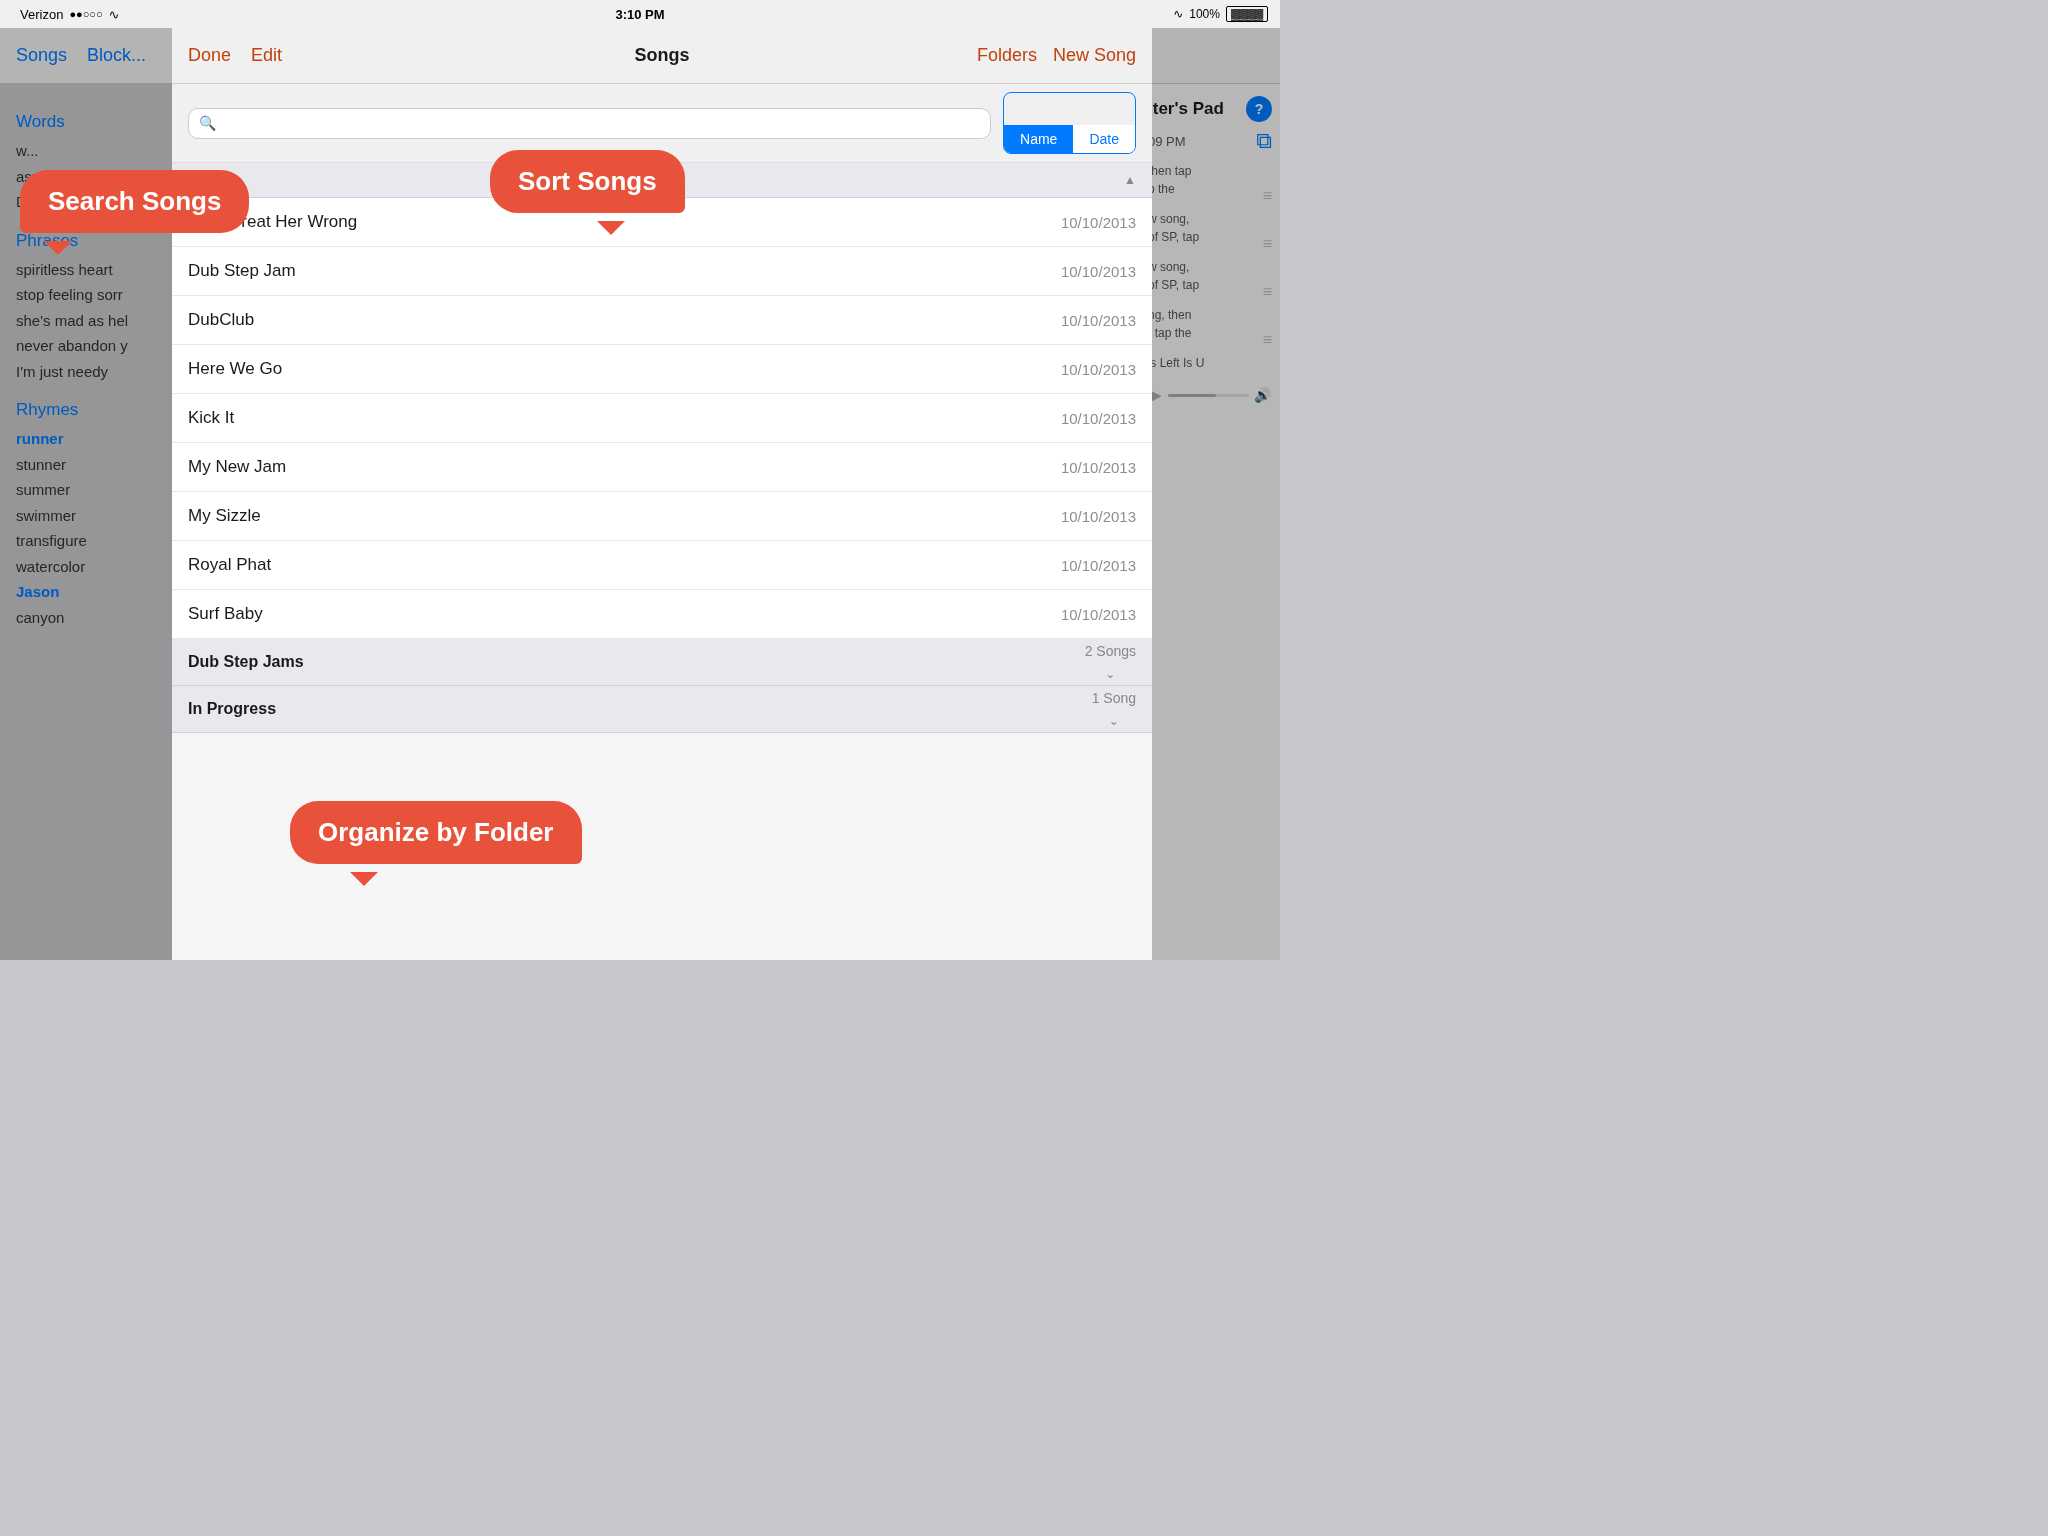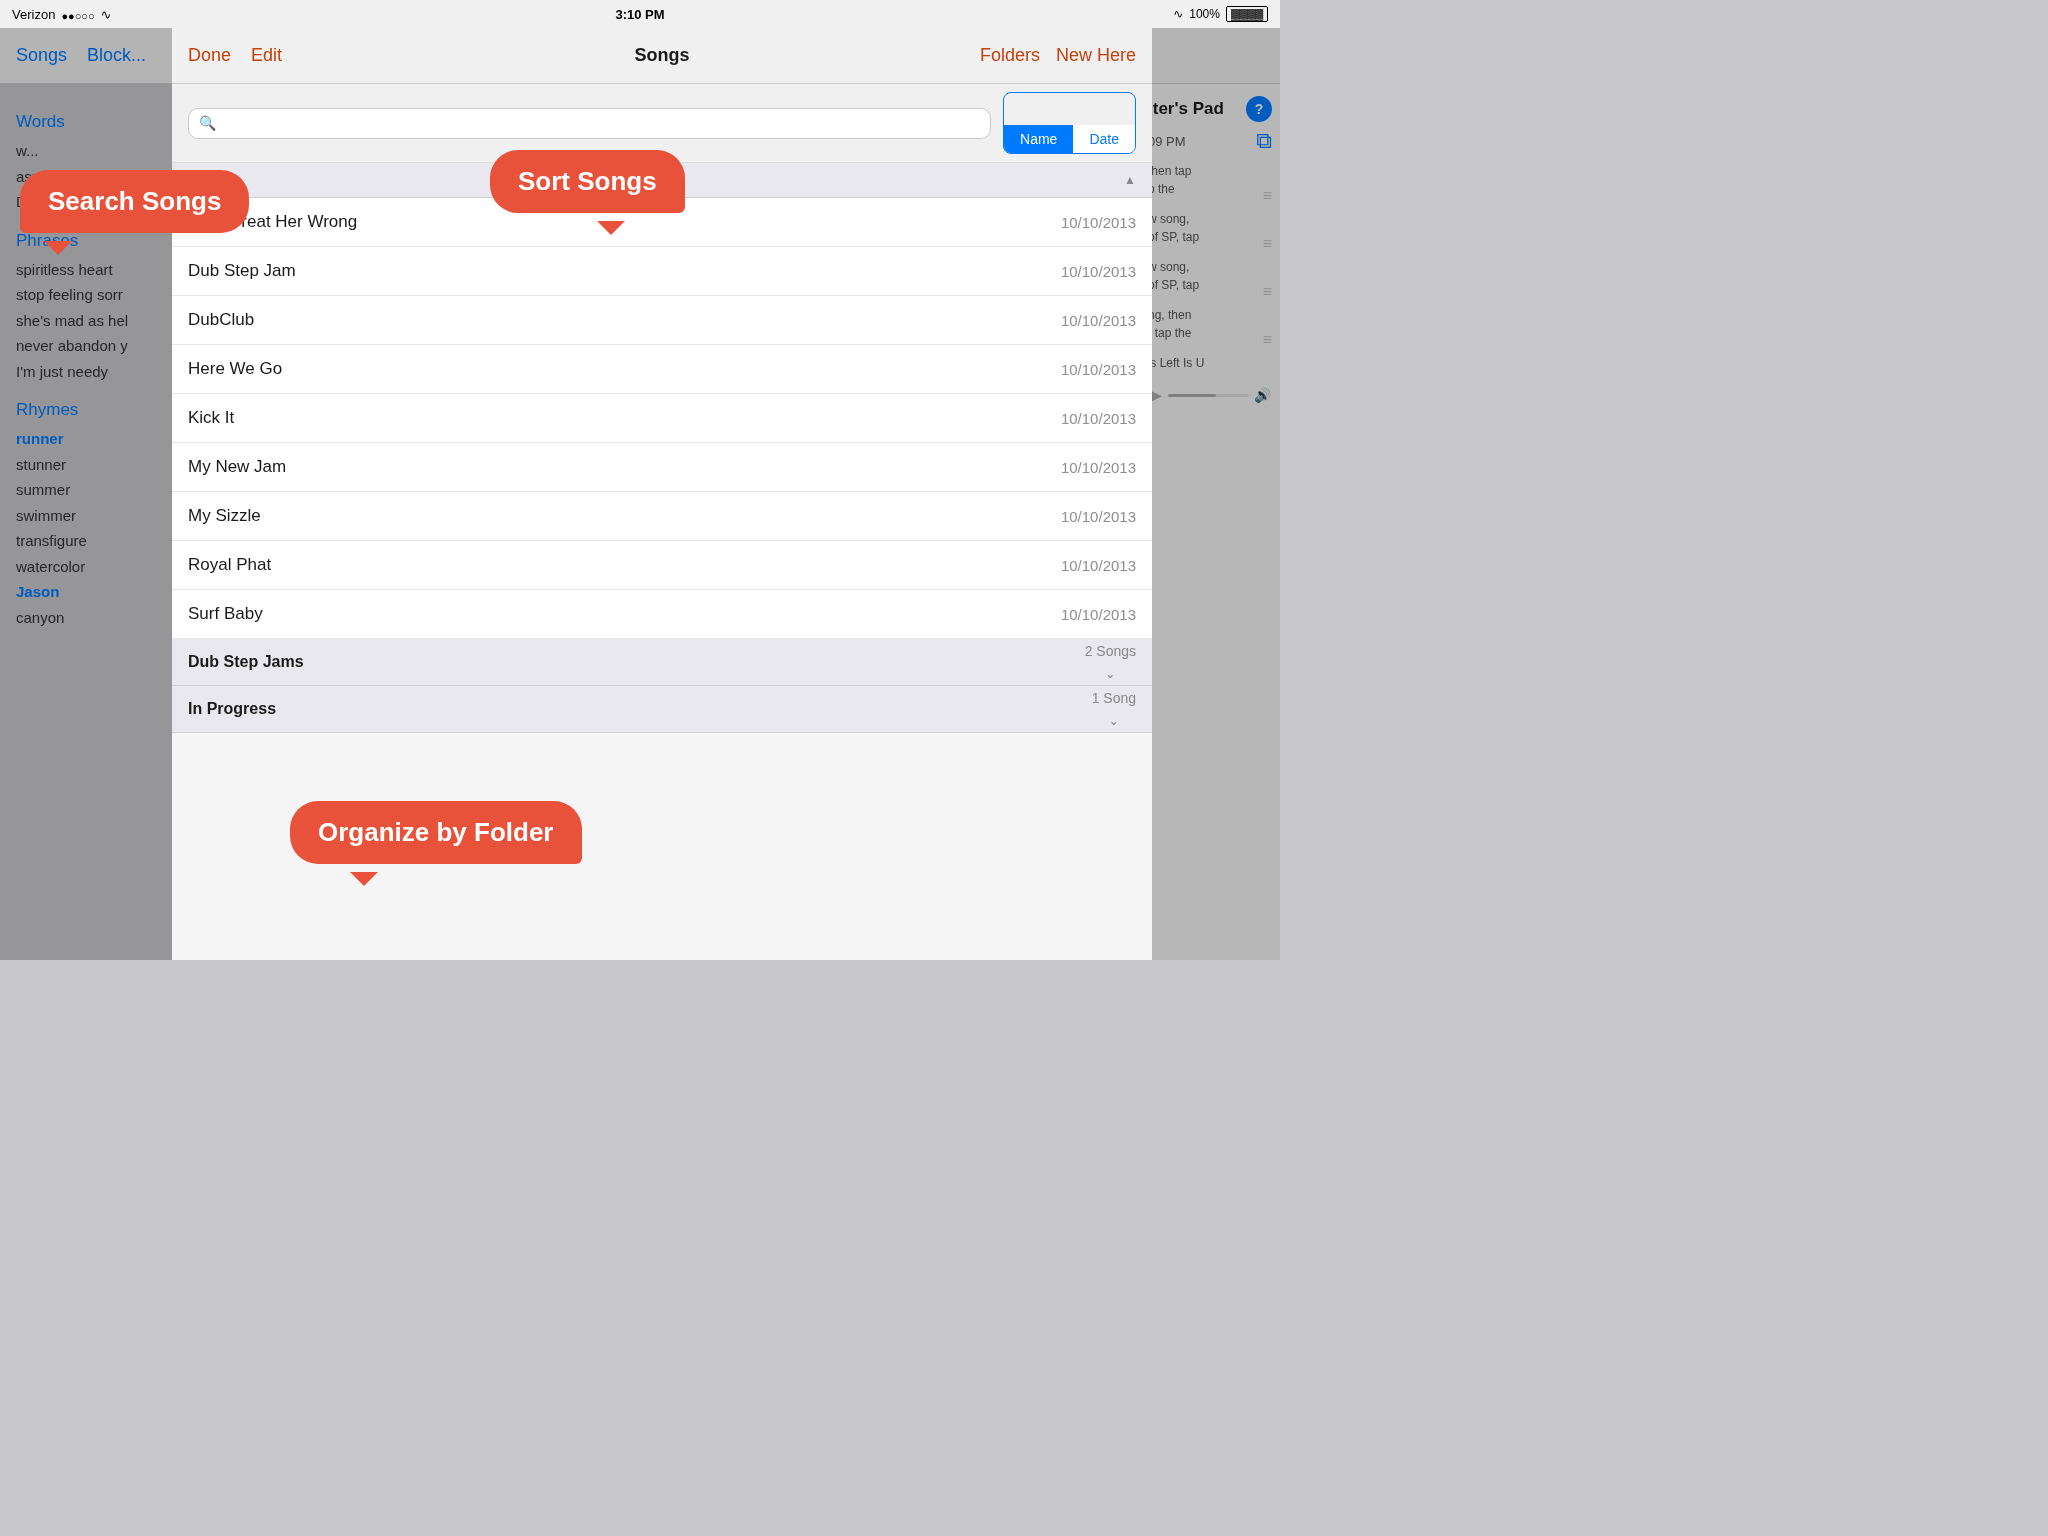--- a/index.html
+++ b/index.html
@@ -19,21 +19,21 @@
       height: 28px;
       background: #f0f0f0;
       display: flex;
       align-items: center;
       justify-content: space-between;
       padding: 0 12px;
       font-size: 13px;
       font-weight: 500;
       z-index: 100;
     }
-    .status-left { display: flex; align-items: flex-end; gap: 6px; color: #000; }
+    .status-left { display: flex; align-items: center; gap: 6px; color: #000; margin-left: 8px; }
     .status-center { position: absolute; left: 50%; transform: translateX(-50%); font-weight: 600; }
     .status-right { display: flex; align-items: center; gap: 6px; color: #000; font-size: 12px; }
 
     
     .bg-nav {
       position: absolute;
       top: 28px; left: 0; right: 0;
       height: 56px;
       background: #f0f0f0;
       border-bottom: 1px solid #ccc;
@@ -396,21 +396,21 @@
 <div class="songs-panel">
 
   <div class="modal-nav">
     <div class="modal-nav-left">
       <button class="modal-nav-btn">Done</button>
       <button class="modal-nav-btn">Edit</button>
     </div>
     <span class="modal-nav-title">Songs</span>
     <div class="modal-nav-right">
       <button class="modal-nav-btn">Folders</button>
-      <button class="modal-nav-btn">New Here</button>
+      <button class="modal-nav-btn">New Song</button>
     </div>
   </div>
 
   <div class="search-bar-row">
     <div class="search-input-wrap">
       <span class="search-icon">🔍</span>
       <input type="text" class="search-input" placeholder="" style="">
     </div>
     <div class="sort-toggle">
       <button class="sort-btn active">Name</button>

